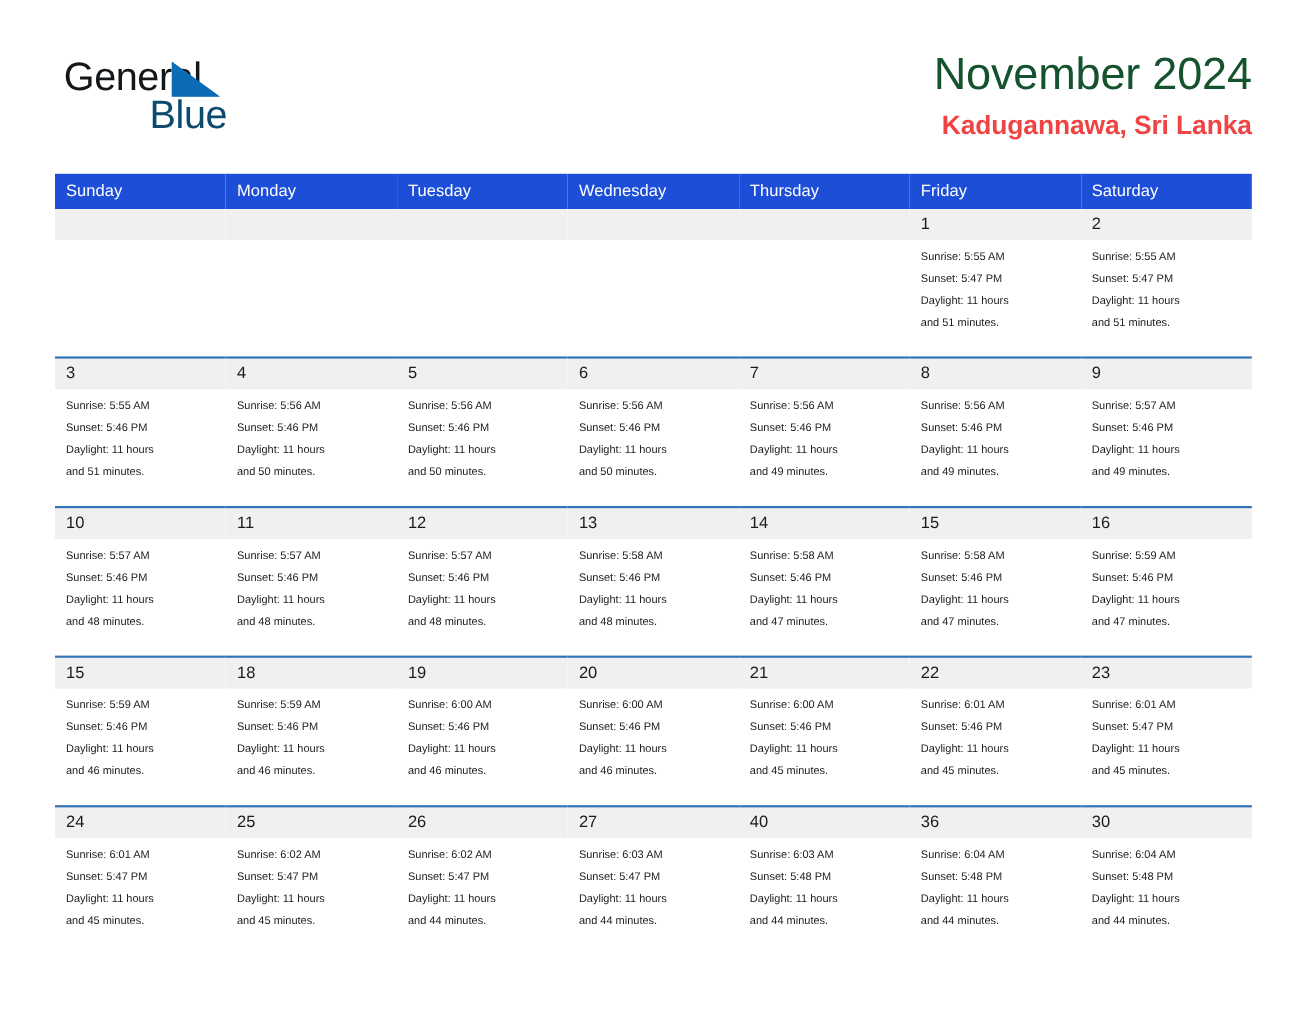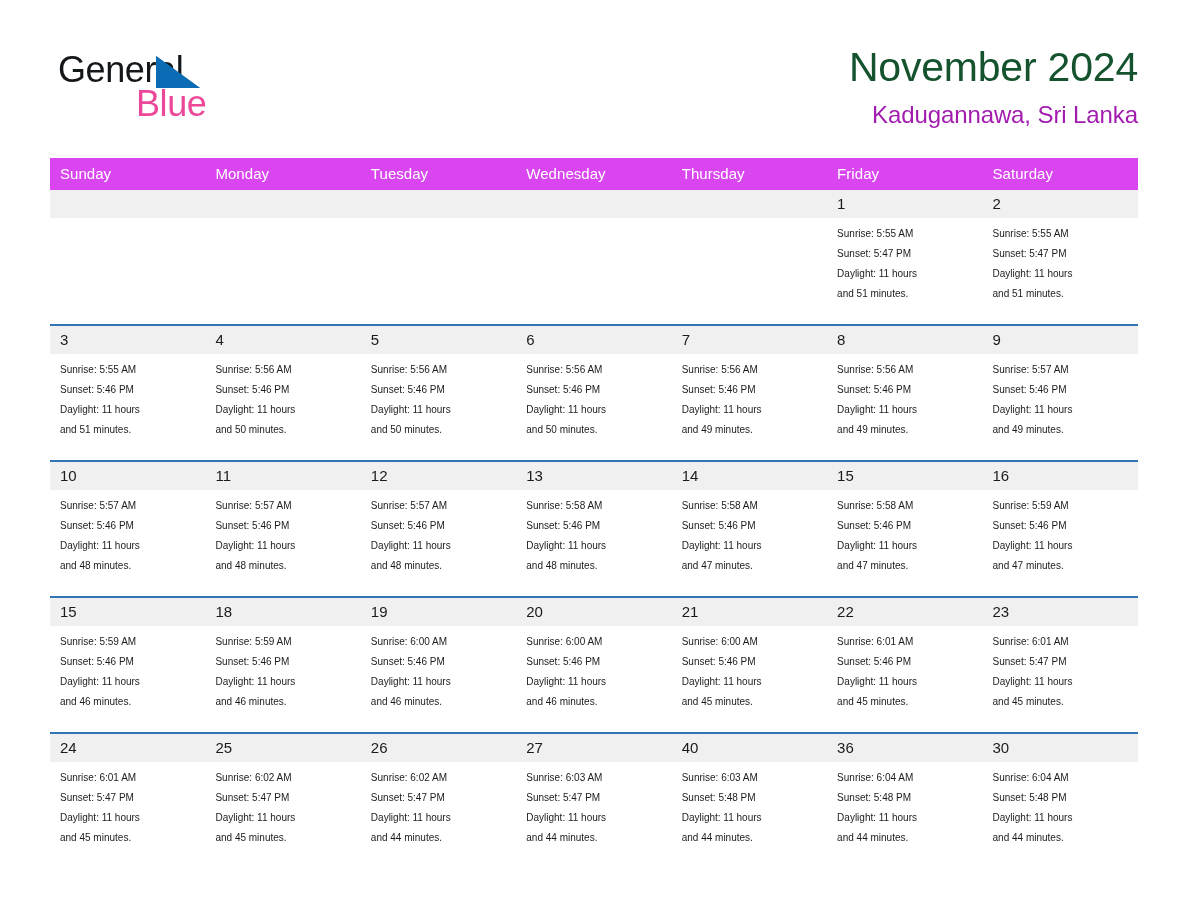--- a/index.html
+++ b/index.html
@@ -51,59 +51,59 @@
     top: 6px;
     width: 44px;
     height: 32px;
   }
   .logo-blue {
     position: absolute;
     left: 78px;
     top: 34px;
     font-size: 36px;
     line-height: 40px;
-    color: #ec4899;
+    color: #0c4a6e;
     letter-spacing: -0.4px;
     font-weight: 400;
   }
 
   .title-block {
     position: absolute;
     right: 0;
     top: 0;
     text-align: right;
   }
   .cal-title {
     font-size: 41px;
     line-height: 50px;
     font-weight: 400;
     color: #14532d;
     letter-spacing: -0.2px;
   }
   .cal-subtitle {
     font-size: 24px;
     line-height: 34px;
-    font-weight: 400;
-    color: #a21caf;
+    font-weight: 700;
+    color: #ef4444;
     margin-top: 6px;
     letter-spacing: -0.1px;
   }
 
   
   .cal {
     position: absolute;
     left: 50px;
     top: 158px;
     width: 1088px;
     border-collapse: collapse;
     table-layout: fixed;
   }
 
   .cal th {
-    background: #d946ef;
+    background: #1d4ed8;
     color: #ffffff;
     font-size: 15px;
     font-weight: 400;
     text-align: left;
     padding: 7px 0 8px 10px;
     height: 31px;
     letter-spacing: 0.05px;
   }
 
   .cal td {

